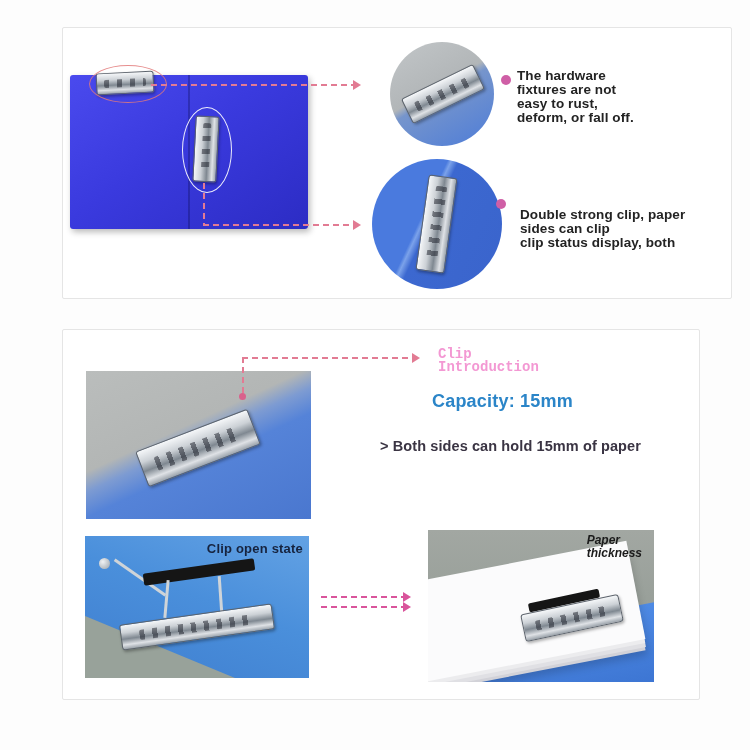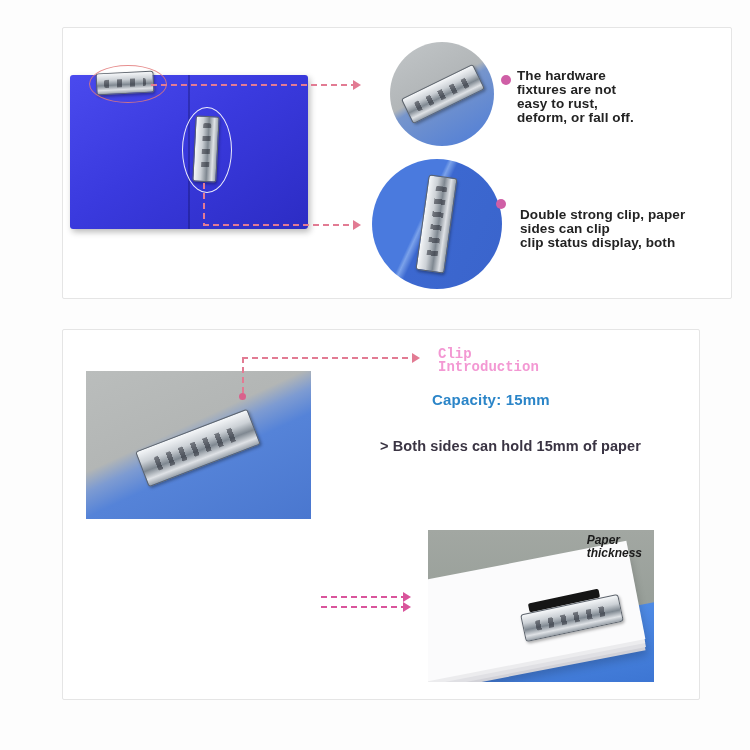--- a/index.html
+++ b/index.html
@@ -61,21 +61,21 @@
           transform:rotate(-11deg);
           box-shadow:0 5px 0 -1px #ececee,0 9px 0 -1px #e0e0e4,0 13px 0 -2px #d2d2d8,0 16px 8px rgba(0,0,0,.18);}
   #blue-base{position:absolute;left:-14px;bottom:-34px;width:264px;height:92px;
           background:linear-gradient(180deg,#4e8ae4,#3a72d0);transform:rotate(-11deg);}
 
   .blackbar{position:absolute;background:#151515;border-radius:2px;}
   .strut{position:absolute;background:#cfd4d8;}
   .knob{position:absolute;border-radius:50%;background:radial-gradient(circle at 35% 35%,#f0f2f4,#9aa2aa);}
 
   .pinklabel{position:absolute;color:#f398d3;font-size:14px;line-height:12.5px;font-weight:bold;font-family:Liberation Mono, monospace;}
-  .capacity{position:absolute;color:#2b85c8;font-size:15px;font-weight:bold;letter-spacing:.2px;}
+  .capacity{position:absolute;color:#2b85c8;font-size:18px;font-weight:bold;letter-spacing:.2px;}
   .bothsides{position:absolute;color:#3a3443;font-size:14.5px;font-weight:600;letter-spacing:.1px;}
   .photolabel-navy{position:absolute;right:6px;top:5px;color:#16233e;font-size:13px;font-weight:bold;letter-spacing:.2px;}
   .photolabel-dark{position:absolute;right:12px;top:4px;color:#1b1b1b;font-size:12px;line-height:12.5px;font-weight:bold;}
 </style>
 </head>
 <body>
 
 <div id="stage">
 
   <div id="panel1" class="panel">
@@ -133,20 +133,30 @@
 
     <div class="pinklabel" style="left:375px;top:18px;">
       <div>Clip</div>
       <div>Introduction</div>
     </div>
 
     <div class="capacity" style="left:369px;top:61px;">Capacity: 15mm</div>
 
     <div class="bothsides" style="left:317px;top:108px;">&gt; Both sides can hold 15mm of paper</div>
 
+    <div id="photoB" class="photo">
+      <div class="tri-gray"></div>
+      <div class="knob" style="left:14px;top:22px;width:11px;height:11px;"></div>
+      <div class="strut" style="left:24px;top:40px;width:62px;height:3px;transform:rotate(35deg);"></div>
+      <div class="blackbar" style="left:58px;top:30px;width:112px;height:12px;transform:rotate(-8deg);"></div>
+      <div class="strut" style="left:80px;top:44px;width:3px;height:38px;transform:rotate(5deg);"></div>
+      <div class="strut" style="left:134px;top:40px;width:3px;height:38px;transform:rotate(-4deg);"></div>
+      <div class="metal" style="left:35px;top:78px;width:152px;height:24px;transform:rotate(-8deg);"></div>
+      <div class="photolabel-navy">Clip open state</div>
+    </div>
 
     <div class="dash-h pink2" style="left:258px;top:266px;width:82px;"></div>
     <div class="ah-r pink2" style="left:340px;top:262px;"></div>
     <div class="dash-h pink2" style="left:258px;top:276px;width:82px;"></div>
     <div class="ah-r pink2" style="left:340px;top:272px;"></div>
 
     <div id="photoC" class="photo">
       <div id="blue-base"></div>
       <div id="paper-stack"></div>
       <div class="blackbar" style="left:100px;top:66px;width:72px;height:9px;transform:rotate(-12deg);"></div>

